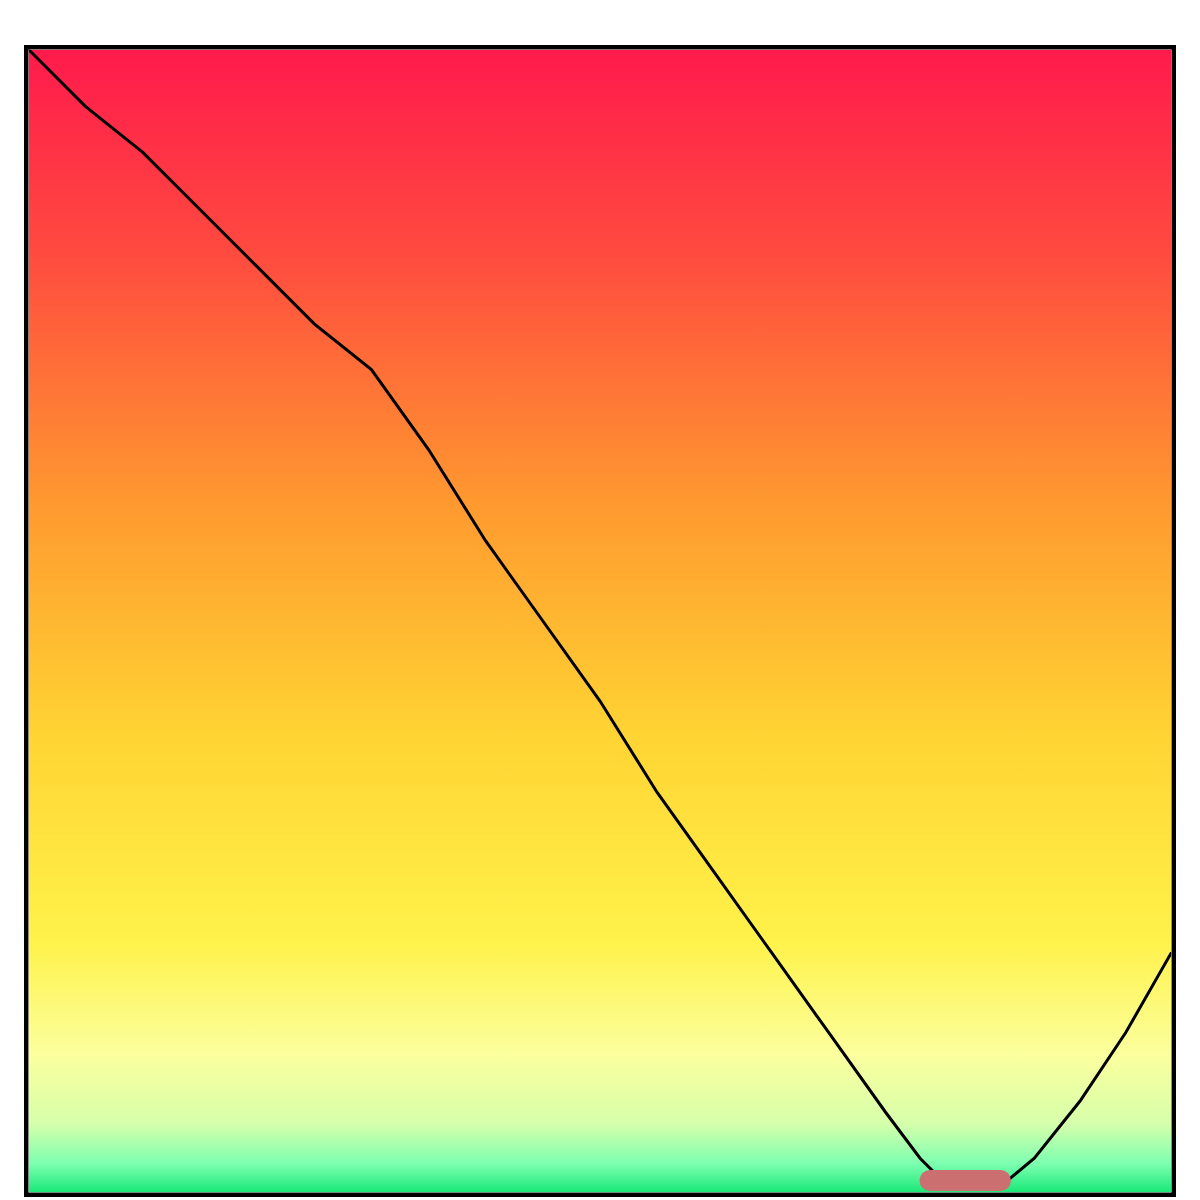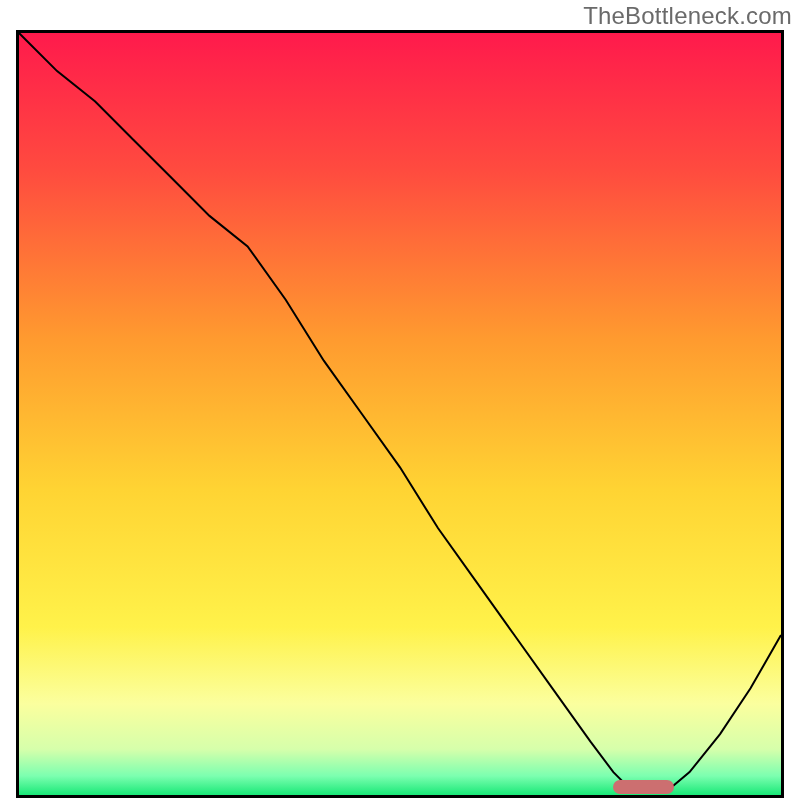--- a/index.html
+++ b/index.html
@@ -52,21 +52,20 @@
     position: absolute;
     height: 14px;
     border-radius: 7px;
     background: #cc6f70;
   }
 </style>
 </head>
 <body>
 
 <div class="outer">
-  <div class="watermark">TheBottleneck.com</div>
 
   <div class="plot-border">
     <svg class="bg" viewBox="0 0 100 100" preserveAspectRatio="none">
       <defs>
         <linearGradient id="grad" x1="0" y1="0" x2="0" y2="1">
             <stop offset="0%" stop-color="#ff1a4c"></stop>
             <stop offset="18%" stop-color="#ff4b3f"></stop>
             <stop offset="40%" stop-color="#ff9a2f"></stop>
             <stop offset="60%" stop-color="#ffd433"></stop>
             <stop offset="78%" stop-color="#fff24a"></stop>

